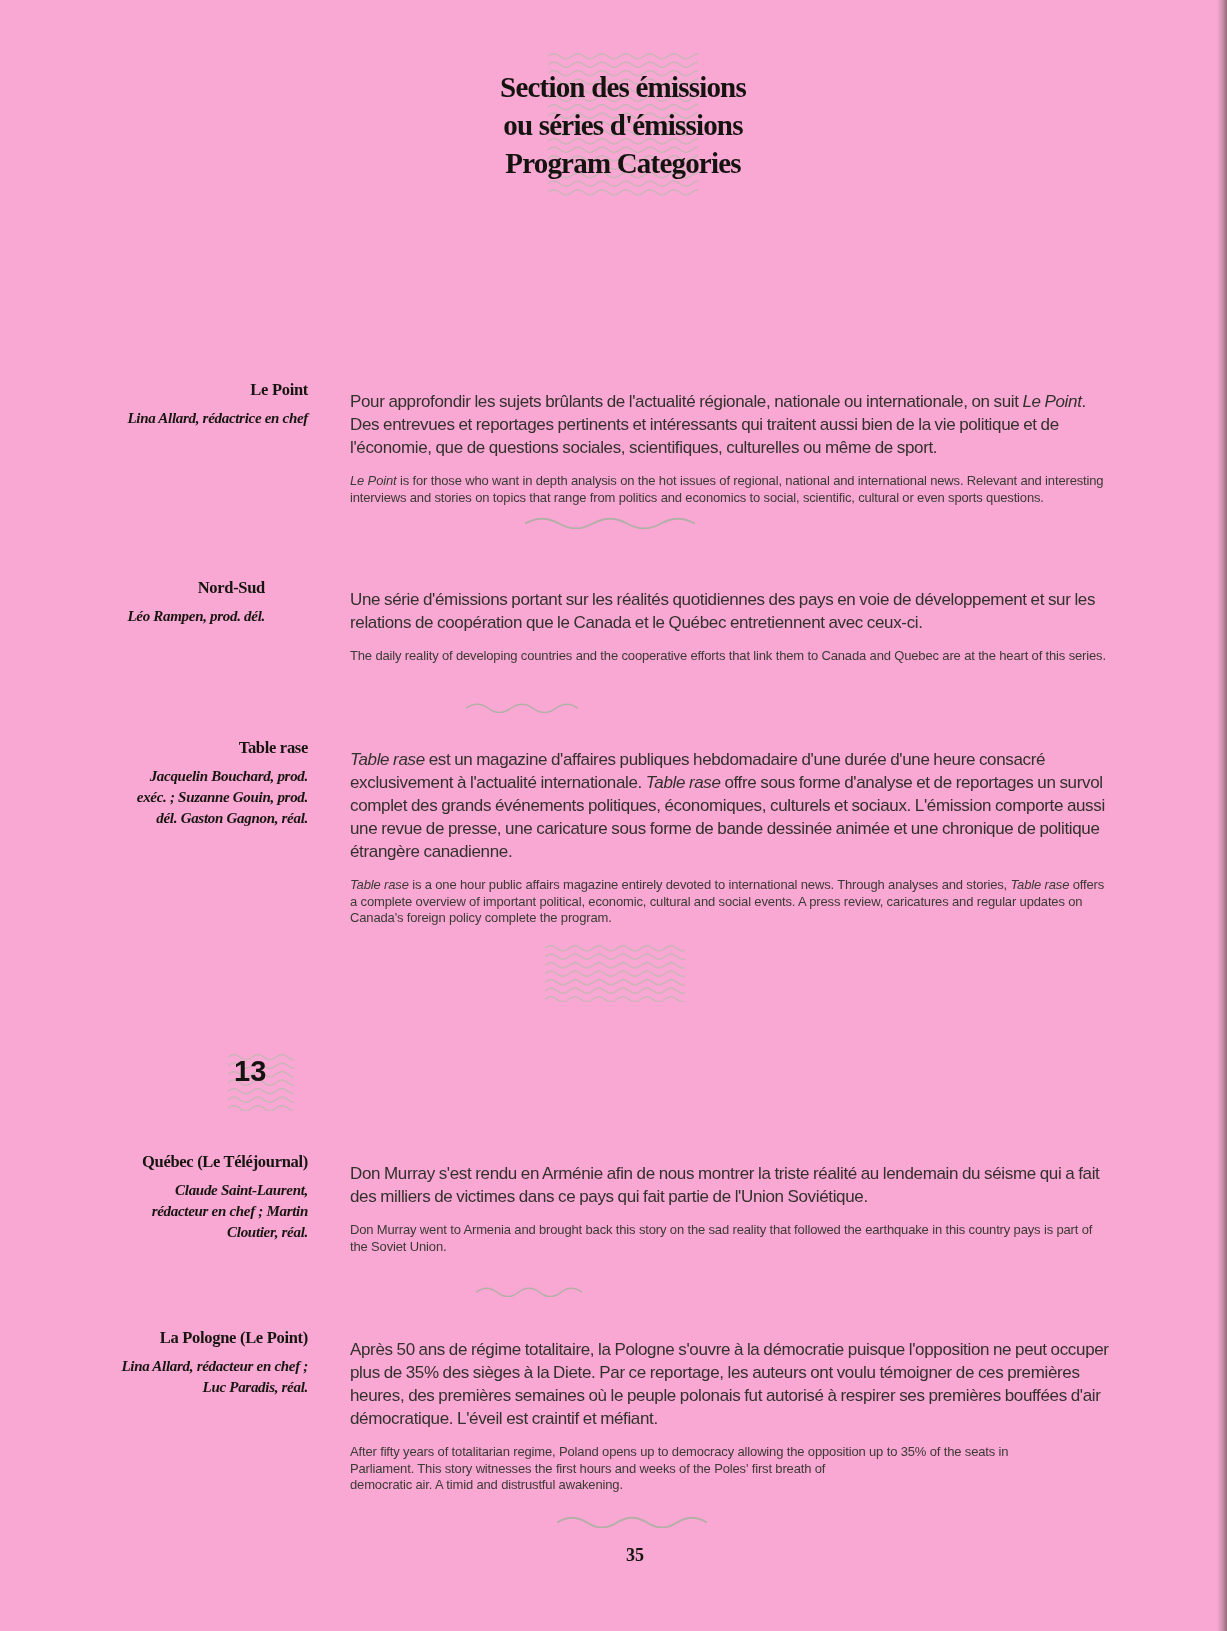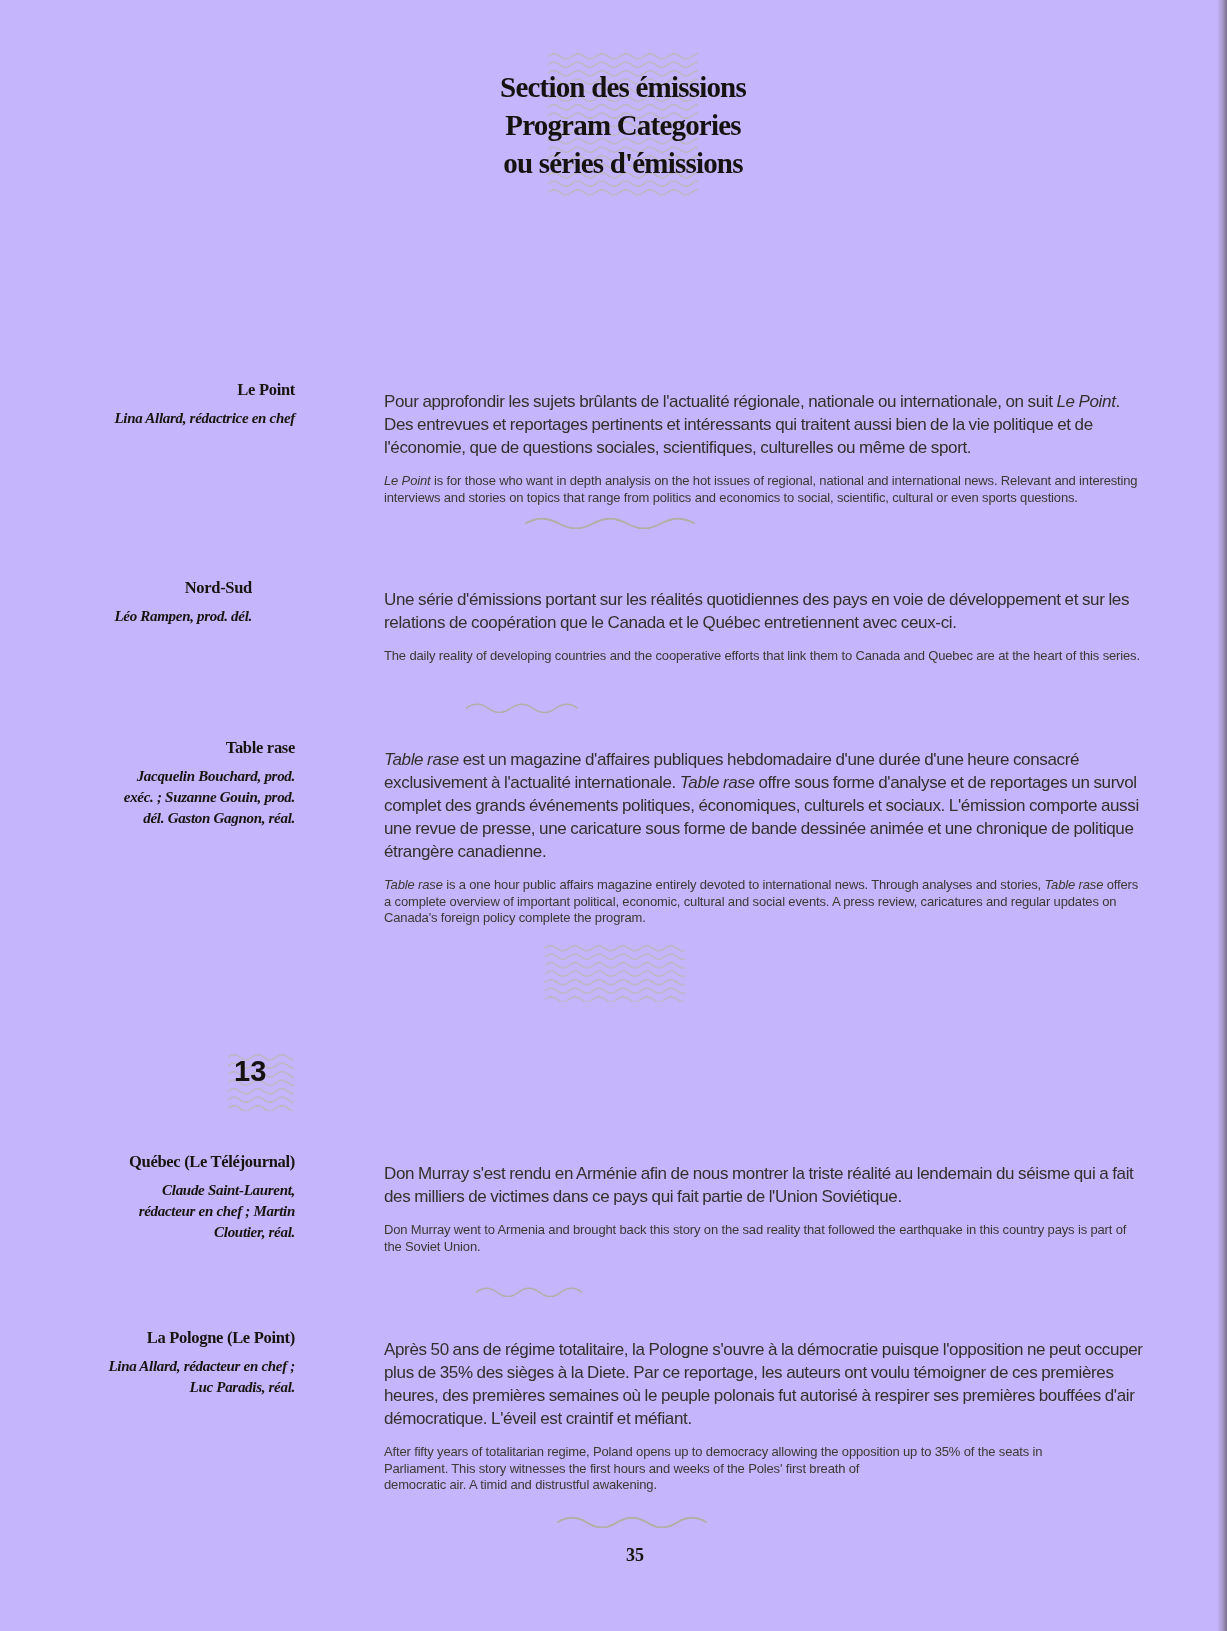--- a/index.html
+++ b/index.html
@@ -1,39 +1,39 @@
 <!DOCTYPE html>
 <html><head>
 <meta charset="utf-8">
 <style>
   html, body { margin:0; padding:0; }
   body { width:1227px; height:1631px; }
 
   .page {
     position:relative; width:1227px; height:1631px;
-    background:#c4b5fd; overflow:hidden;
+    background:#f9a8d4; overflow:hidden;
     font-family:"Liberation Sans", sans-serif; color:#3a3834;
   }
 
   
   .edge-shadow {
     position:absolute; top:0; right:0; bottom:0; width:10px;
     background:linear-gradient(to right, rgba(90,80,66,0), rgba(90,80,66,0.28) 55%, rgba(62,55,44,0.55));
   }
 
   
   .title-orn { position:absolute; left:548px; top:52px; }
   .title-text {
     position:absolute; left:423px; top:68px; width:400px; text-align:center;
     font-family:"Liberation Serif", serif; font-weight:bold;
     font-size:29px; line-height:38px; letter-spacing:-0.8px; color:#14130f;
   }
 
   
-  .entry { position:absolute; left:0; width:1105px; display:flex; align-items:flex-start;gap:47px; }
+  .entry { position:absolute; left:13px; width:1105px; display:flex; align-items:flex-start; }
   .label-col { width:295px; flex:0 0 295px; text-align:right; box-sizing:border-box; }
   .entry-label {
     font-family:"Liberation Serif", serif; font-weight:bold;
     font-size:16.5px; line-height:20px; letter-spacing:-0.3px; color:#17150f;
   }
   .entry-credits {
     margin-top:8px; font-family:"Liberation Serif", serif;
     font-weight:bold; font-style:italic;
     font-size:15px; line-height:21px; letter-spacing:-0.3px; color:#17150f;
     white-space:pre-line;
@@ -93,22 +93,22 @@
         <path d="M0,4.2 Q6,-1.2 12,4.2 T24,4.2" fill="none" stroke="#bcb8ae" stroke-width="1.1"></path>
       </pattern>
     </defs>
   </svg>
 
   <svg class="title-orn" width="150" height="145">
     <rect width="150" height="145" fill="url(#wavepat)"></rect>
   </svg>
   <div class="title-text">
     <div>Section des émissions</div>
+    <div>ou séries d'émissions</div>
     <div>Program Categories</div>
-    <div>ou séries d'émissions</div>
   </div>
 
   <div class="entry" id="e1">
     <div class="label-col">
       <div class="entry-label">Le Point</div>
       <div class="entry-credits">Lina Allard, rédactrice en chef</div>
     </div>
     <div class="body-col">
       <p class="fr">Pour approfondir les sujets brûlants de l'actualité régionale, nationale ou internationale, on suit <i>Le Point</i>.  Des entrevues et reportages pertinents et intéressants qui traitent aussi bien de la vie politique et de l'économie, que de questions sociales, scientifiques, culturelles ou même de sport.</p>
       <p class="en"><i>Le Point</i> is for those who want in depth analysis on the hot issues of regional, national and international news. Relevant and interesting interviews and stories on topics that range from politics and economics to social, scientific, cultural or even sports questions.</p>

